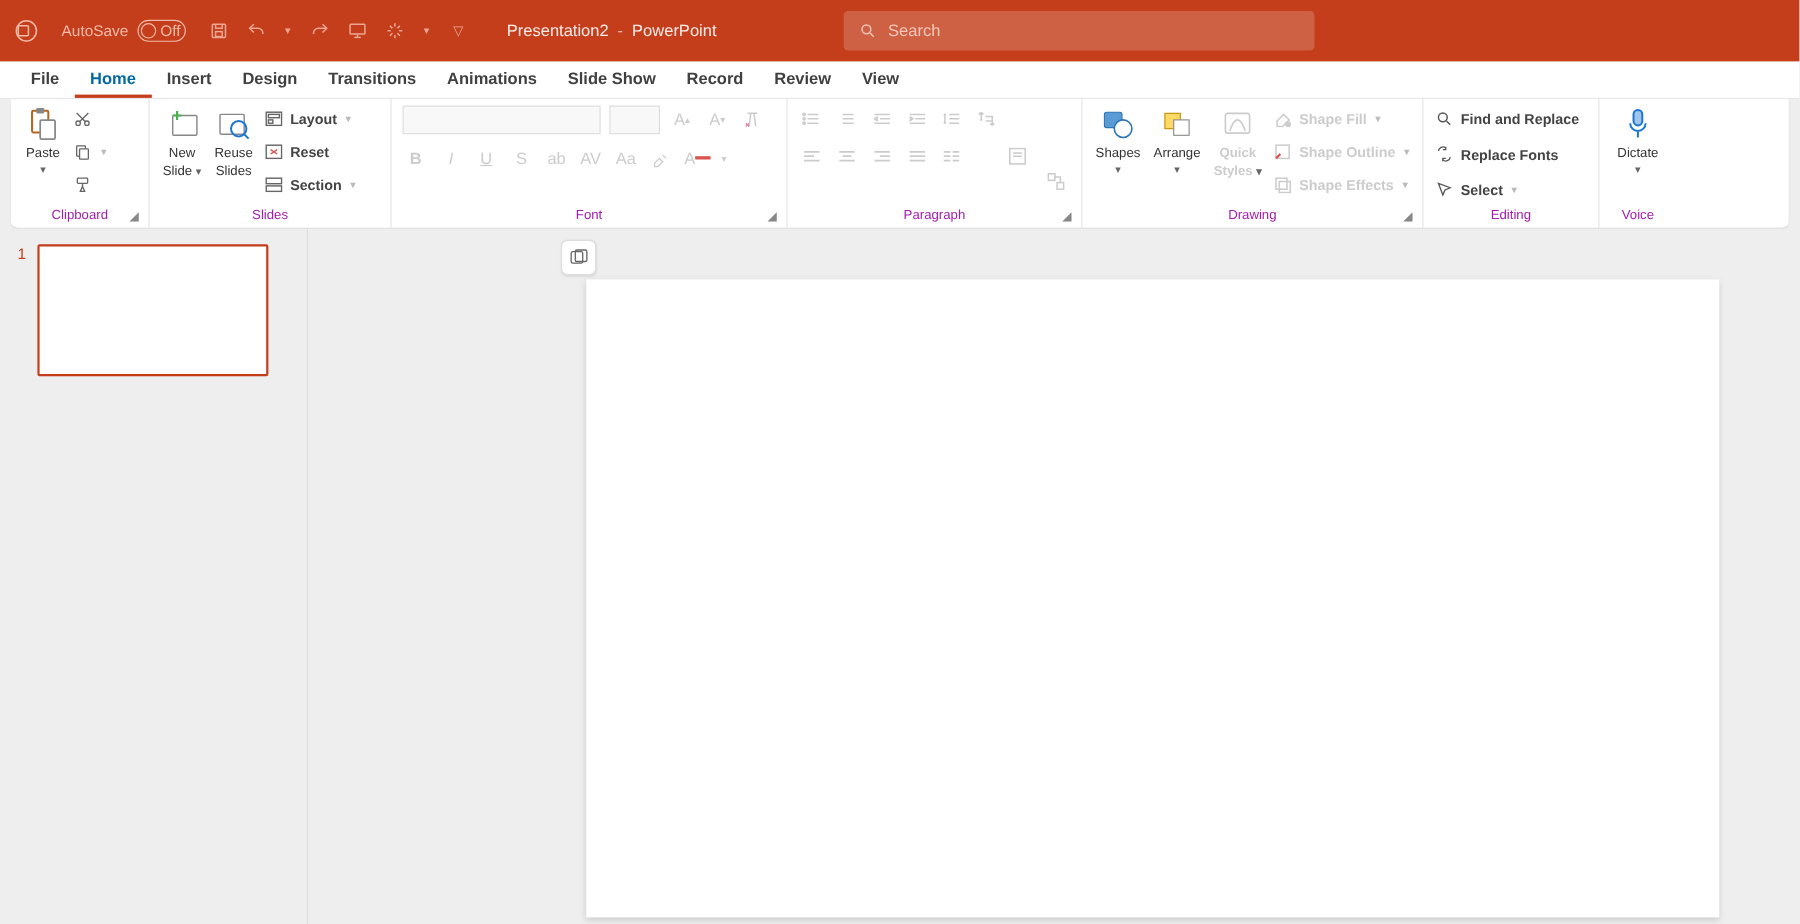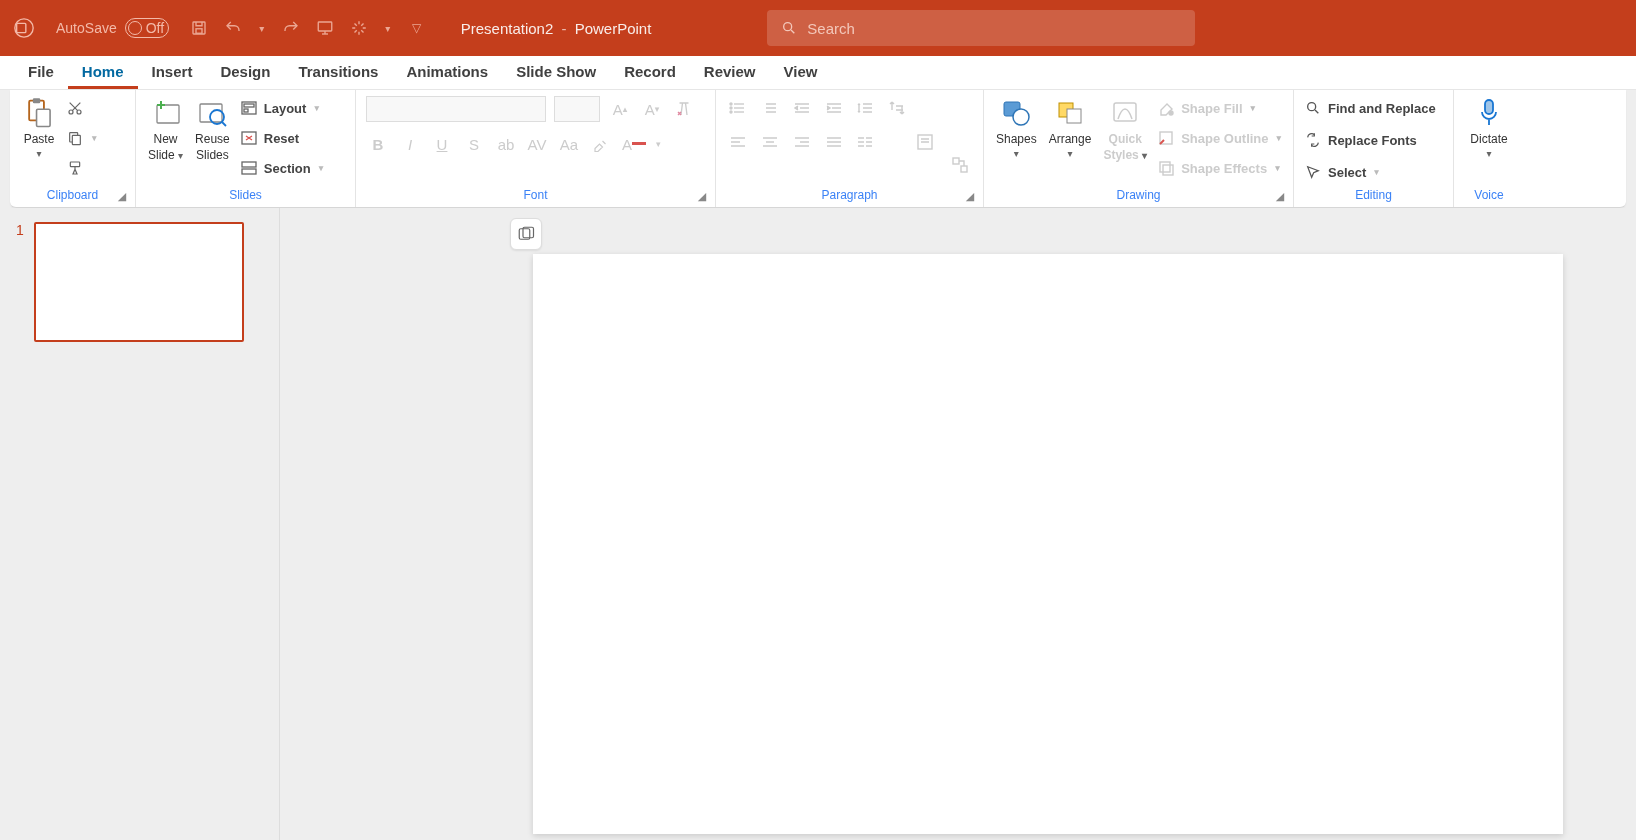--- a/index.html
+++ b/index.html
@@ -51,21 +51,21 @@
   .ribbon {
     background:#fff; height:118px; border-bottom:1px solid #d6d6d6; display:flex;
     margin:0 10px; border-radius:0 0 6px 6px; box-shadow:0 1px 2px rgba(0,0,0,.05);
   }
   .group {
     border-right:1px solid #e4e4e4; padding:6px 10px 2px 10px; display:flex; flex-direction:column;
     justify-content:space-between; position:relative;
   }
   .group:last-child { border-right:none; }
   .group-body { display:flex; gap:8px; }
-  .group-label { text-align:center; font-size:12px; color:#3b82f6; padding:2px 0 3px 0; }
+  .group-label { text-align:center; font-size:12px; color:#a21caf; padding:2px 0 3px 0; }
   .launcher { position:absolute; right:6px; bottom:4px; width:14px; height:14px; color:#888; font-size:11px; display:flex;align-items:center;justify-content:center;}
   .bigbtn { display:flex; flex-direction:column; align-items:center; gap:2px; font-size:12px; color:#333; padding:0 2px;}
   .bigbtn .ico { width:34px; height:34px; display:flex; align-items:center; justify-content:center;}
   .bigbtn .caret { font-size:10px; color:#666;}
   .smallcol { display:flex; flex-direction:column; gap:6px;font-weight:bold; }
   .smallbtn { display:flex; align-items:center; gap:6px; font-size:13px; color:#444; height:24px;}
   .smallbtn.dis { color:#bbb; }
   .smallbtn .ico { width:18px; height:18px; display:flex;align-items:center;justify-content:center;}
   .row { display:flex; gap:8px; align-items:center; }
   .dis { color:#ccc !important; }

